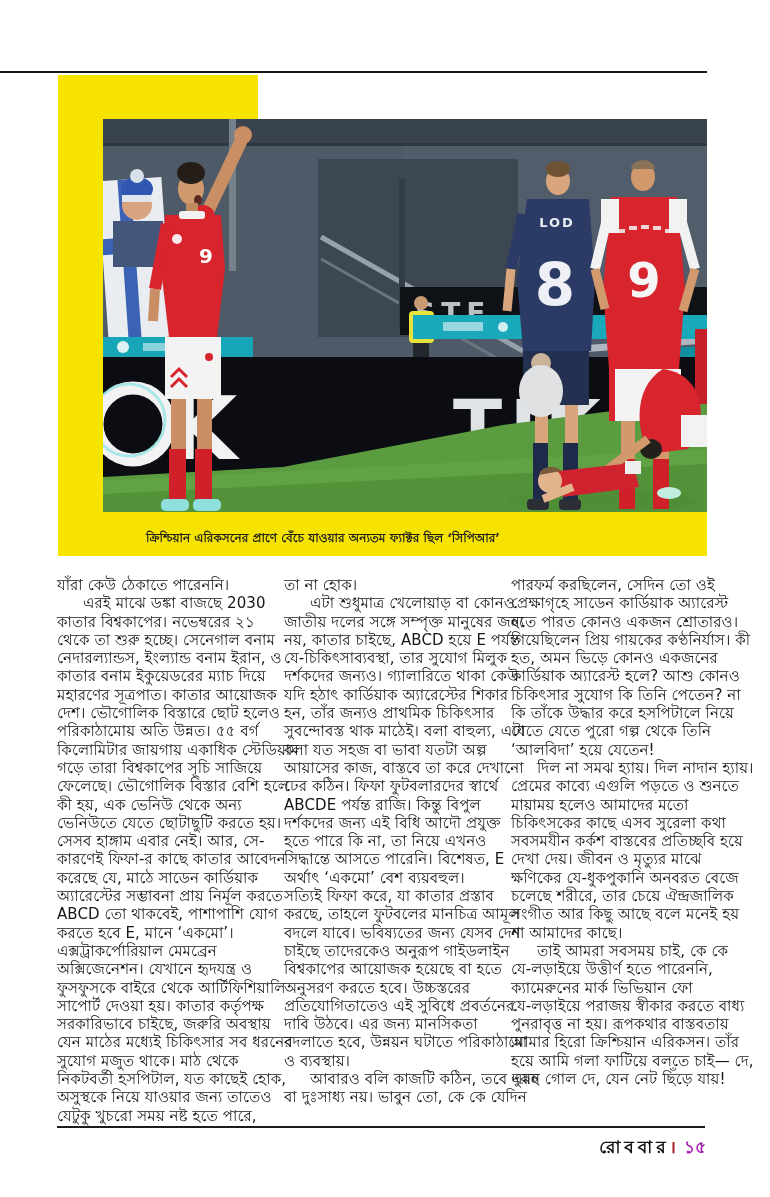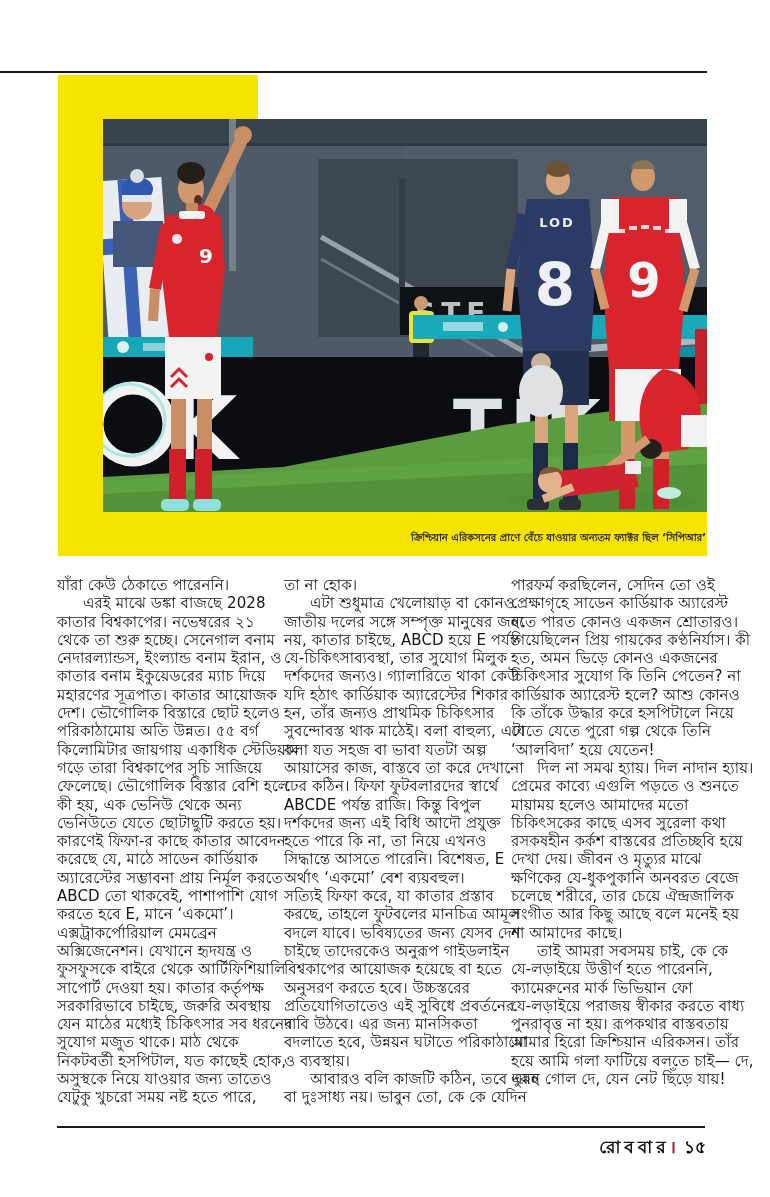--- a/index.html
+++ b/index.html
@@ -8,38 +8,38 @@
     font-family:"DejaVu Sans","Liberation Sans",sans-serif;color:var(--ink,#141414);
   }
   .top-rule{position:absolute;left:0;top:71px;width:707px;height:2px;background:var(--ink,#141414);}
   .y-top{position:absolute;left:58px;top:75px;width:200px;height:46px;background:var(--yellow,#f8e100);}
   .y-left{position:absolute;left:58px;top:75px;width:47px;height:481px;background:var(--yellow,#f8e100);}
   .y-bottom{position:absolute;left:58px;top:509px;width:649px;height:47px;background:var(--yellow,#f8e100);}
   .photo-wrap{position:absolute;left:103px;top:119px;width:604px;height:393px;overflow:hidden;background:#4e5a67;}
   .photo-wrap svg{display:block;}
   .caption{
     position:absolute;right:64px;top:526px;width:560px;height:24px;line-height:24px;
-    text-align:right;font-size:10px;font-weight:bold;color:#262420;z-index:5;
+    font-size:12px;font-weight:bold;color:#262420;z-index:5;
   }
   .columns{
     position:absolute;left:57px;top:576px;width:667px;display:flex;gap:14px;
   }
   .col{width:213px;flex:0 0 213px;}
   .line{
     font-size:15px;line-height:18.3px;white-space:nowrap;color:var(--ink,#141414);
     letter-spacing:0.1px;
   }
   .line.indent{padding-left:26px;}
   .bottom-rule{position:absolute;left:57px;top:1126px;width:648px;height:2px;background:#1c1c1c;}
   .footer{
     position:absolute;right:64px;top:1134px;font-size:17px;font-weight:bold;text-align:right;
   }
   .footer .mag{letter-spacing:4px;color:#141414;}
   .footer .danda{color:var(--danda,#a32126);padding:0 2px 0 0;}
-  .footer .pno{color:#000000;text-align:center;}
+  .footer .pno{color:#a21caf;text-align:center;}
 </style>
 </head>
 <body>
 
 <div class="top-rule"></div>
 <div class="y-top"></div>
 <div class="y-left"></div>
 <div class="y-bottom"></div>
 
 <div class="photo-wrap">
@@ -191,33 +191,34 @@
     <ellipse cx="566" cy="374" rx="12" ry="6" fill="#bfeee0"></ellipse>
   </g>
 </svg>
 </div>
 
 <div class="caption">ক্রিশ্চিয়ান এরিকসনের প্রাণে বেঁচে যাওয়ার অন্যতম ফ্যাক্টর ছিল ‘সিপিআর’</div>
 
 <div class="columns">
   <div class="col">
       <div class="line">যাঁরা কেউ ঠেকাতে পারেননি।</div>
-      <div class="line indent">এরই মাঝে ডঙ্কা বাজছে 2028</div>
+      <div class="line indent">এরই মাঝে ডঙ্কা বাজছে 2030</div>
       <div class="line">কাতার বিশ্বকাপের। নভেম্বরের ২১</div>
       <div class="line">থেকে তা শুরু হচ্ছে। সেনেগাল বনাম</div>
       <div class="line">নেদারল্যান্ডস, ইংল্যান্ড বনাম ইরান, ও</div>
       <div class="line">কাতার বনাম ইকুয়েডরের ম্যাচ দিয়ে</div>
       <div class="line">মহারণের সূত্রপাত। কাতার আয়োজক</div>
       <div class="line">দেশ। ভৌগোলিক বিস্তারে ছোট হলেও</div>
       <div class="line">পরিকাঠামোয় অতি উন্নত। ৫৫ বর্গ</div>
       <div class="line">কিলোমিটার জায়গায় একাধিক স্টেডিয়াম</div>
       <div class="line">গড়ে তারা বিশ্বকাপের সূচি সাজিয়ে</div>
       <div class="line">ফেলেছে। ভৌগোলিক বিস্তার বেশি হলে</div>
       <div class="line">কী হয়, এক ভেনিউ থেকে অন্য</div>
       <div class="line">ভেনিউতে যেতে ছোটাছুটি করতে হয়।</div>
+      <div class="line">সেসব হাঙ্গাম এবার নেই। আর, সে-</div>
       <div class="line">কারণেই ফিফা-র কাছে কাতার আবেদন</div>
       <div class="line">করেছে যে, মাঠে সাডেন কার্ডিয়াক</div>
       <div class="line">অ্যারেস্টের সম্ভাবনা প্রায় নির্মূল করতে</div>
       <div class="line">ABCD তো থাকবেই, পাশাপাশি যোগ</div>
       <div class="line">করতে হবে E, মানে ‘একমো’।</div>
       <div class="line">এক্সট্রাকর্পোরিয়াল মেমব্রেন</div>
       <div class="line">অক্সিজেনেশন। যেখানে হৃদযন্ত্র ও</div>
       <div class="line">ফুসফুসকে বাইরে থেকে আর্টিফিশিয়ালি</div>
       <div class="line">সাপোর্ট দেওয়া হয়। কাতার কর্তৃপক্ষ</div>
       <div class="line">সরকারিভাবে চাইছে, জরুরি অবস্থায়</div>
@@ -257,30 +258,30 @@
       <div class="line">ও ব্যবস্থায়।</div>
       <div class="line indent">আবারও বলি কাজটি কঠিন, তবে দুরূহ</div>
       <div class="line">বা দুঃসাধ্য নয়। ভাবুন তো, কে কে যেদিন</div>
     </div>
   <div class="col">
       <div class="line">পারফর্ম করছিলেন, সেদিন তো ওই</div>
       <div class="line">প্রেক্ষাগৃহে সাডেন কার্ডিয়াক অ্যারেস্ট</div>
       <div class="line">হতে পারত কোনও একজন শ্রোতারও।</div>
       <div class="line">গিয়েছিলেন প্রিয় গায়কের কণ্ঠনির্যাস। কী</div>
       <div class="line">হত, অমন ভিড়ে কোনও একজনের</div>
+      <div class="line">কার্ডিয়াক অ্যারেস্ট হলে? আশু কোনও</div>
       <div class="line">চিকিৎসার সুযোগ কি তিনি পেতেন? না</div>
-      <div class="line">কার্ডিয়াক অ্যারেস্ট হলে? আশু কোনও</div>
       <div class="line">কি তাঁকে উদ্ধার করে হসপিটালে নিয়ে</div>
       <div class="line">যেতে যেতে পুরো গল্প থেকে তিনি</div>
       <div class="line">‘আলবিদা’ হয়ে যেতেন!</div>
       <div class="line indent">দিল না সমঝ হ্যায়। দিল নাদান হ্যায়।</div>
       <div class="line">প্রেমের কাব্যে এগুলি পড়তে ও শুনতে</div>
       <div class="line">মায়াময় হলেও আমাদের মতো</div>
       <div class="line">চিকিৎসকের কাছে এসব সুরেলা কথা</div>
-      <div class="line">রসকষহীন কর্কশ বাস্তবের প্রতিচ্ছবি হয়ে</div>
+      <div class="line">সবসমযীন কর্কশ বাস্তবের প্রতিচ্ছবি হয়ে</div>
       <div class="line">দেখা দেয়। জীবন ও মৃত্যুর মাঝে</div>
       <div class="line">ক্ষণিকের যে-ধুকপুকানি অনবরত বেজে</div>
       <div class="line">চলেছে শরীরে, তার চেয়ে ঐন্দ্রজালিক</div>
       <div class="line">সংগীত আর কিছু আছে বলে মনেই হয়</div>
       <div class="line">না আমাদের কাছে।</div>
       <div class="line indent">তাই আমরা সবসময় চাই, কে কে</div>
       <div class="line">যে-লড়াইয়ে উত্তীর্ণ হতে পারেননি,</div>
       <div class="line">ক্যামেরুনের মার্ক ভিভিয়ান ফো</div>
       <div class="line">যে-লড়াইয়ে পরাজয় স্বীকার করতে বাধ্য</div>
       <div class="line">পুনরাবৃত্ত না হয়। রূপকথার বাস্তবতায়</div>

